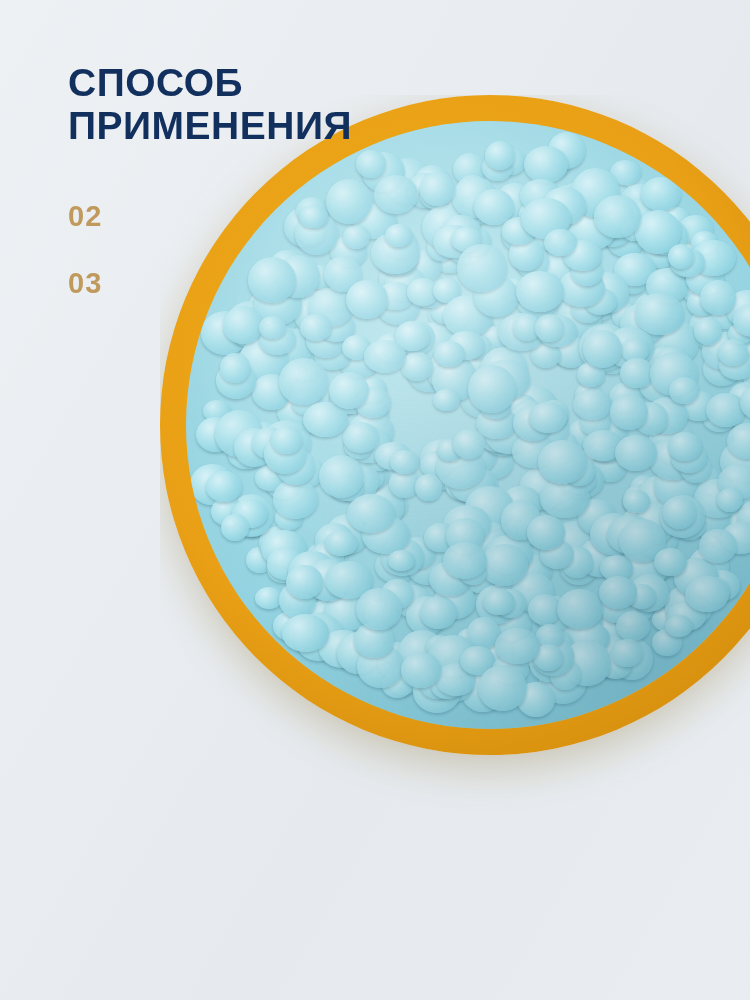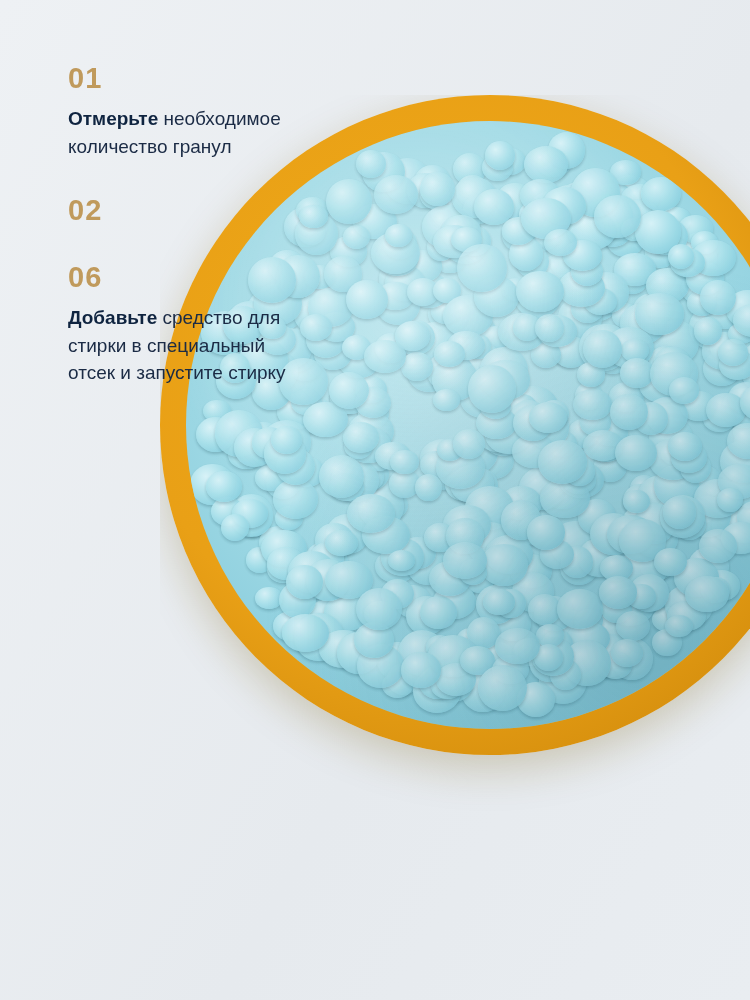--- a/index.html
+++ b/index.html
@@ -654,33 +654,27 @@
             <div class="g" style="left: 215.044px; top: 531.258px; width: 40.1775px; height: 35.3643px; opacity: 0.92;"></div>
             <div class="g" style="left: 234.446px; top: 50.7289px; width: 34.5374px; height: 34.4107px; opacity: 0.87;"></div>
             <div class="g" style="left: 513.672px; top: 159.281px; width: 36.5333px; height: 35.1967px; opacity: 0.91;"></div>
           </div>
         <div class="shade"></div>
       </div>
     </div>
   </div>
 
   <div class="content">
-
-    <div class="step">
-      <div class="step-num">01</div>
-      <div class="step-text"><b>Отмерьте</b><span> необходимое
-количество гранул</span></div>
-    </div>
+    <h1 class="title">СПОСОБ
+ПРИМЕНЕНИЯ</h1>
+
 
     <div class="step">
       <div class="step-num">02</div>
     </div>
 
     <div class="step">
-      <div class="step-num">06</div>
-      <div class="step-text"><b>Добавьте</b><span> средство для
-стирки в специальный
-отсек и запустите стирку</span></div>
+      <div class="step-num">03</div>
     </div>
   </div>
 
 
 </div>
 
 </body></html>

